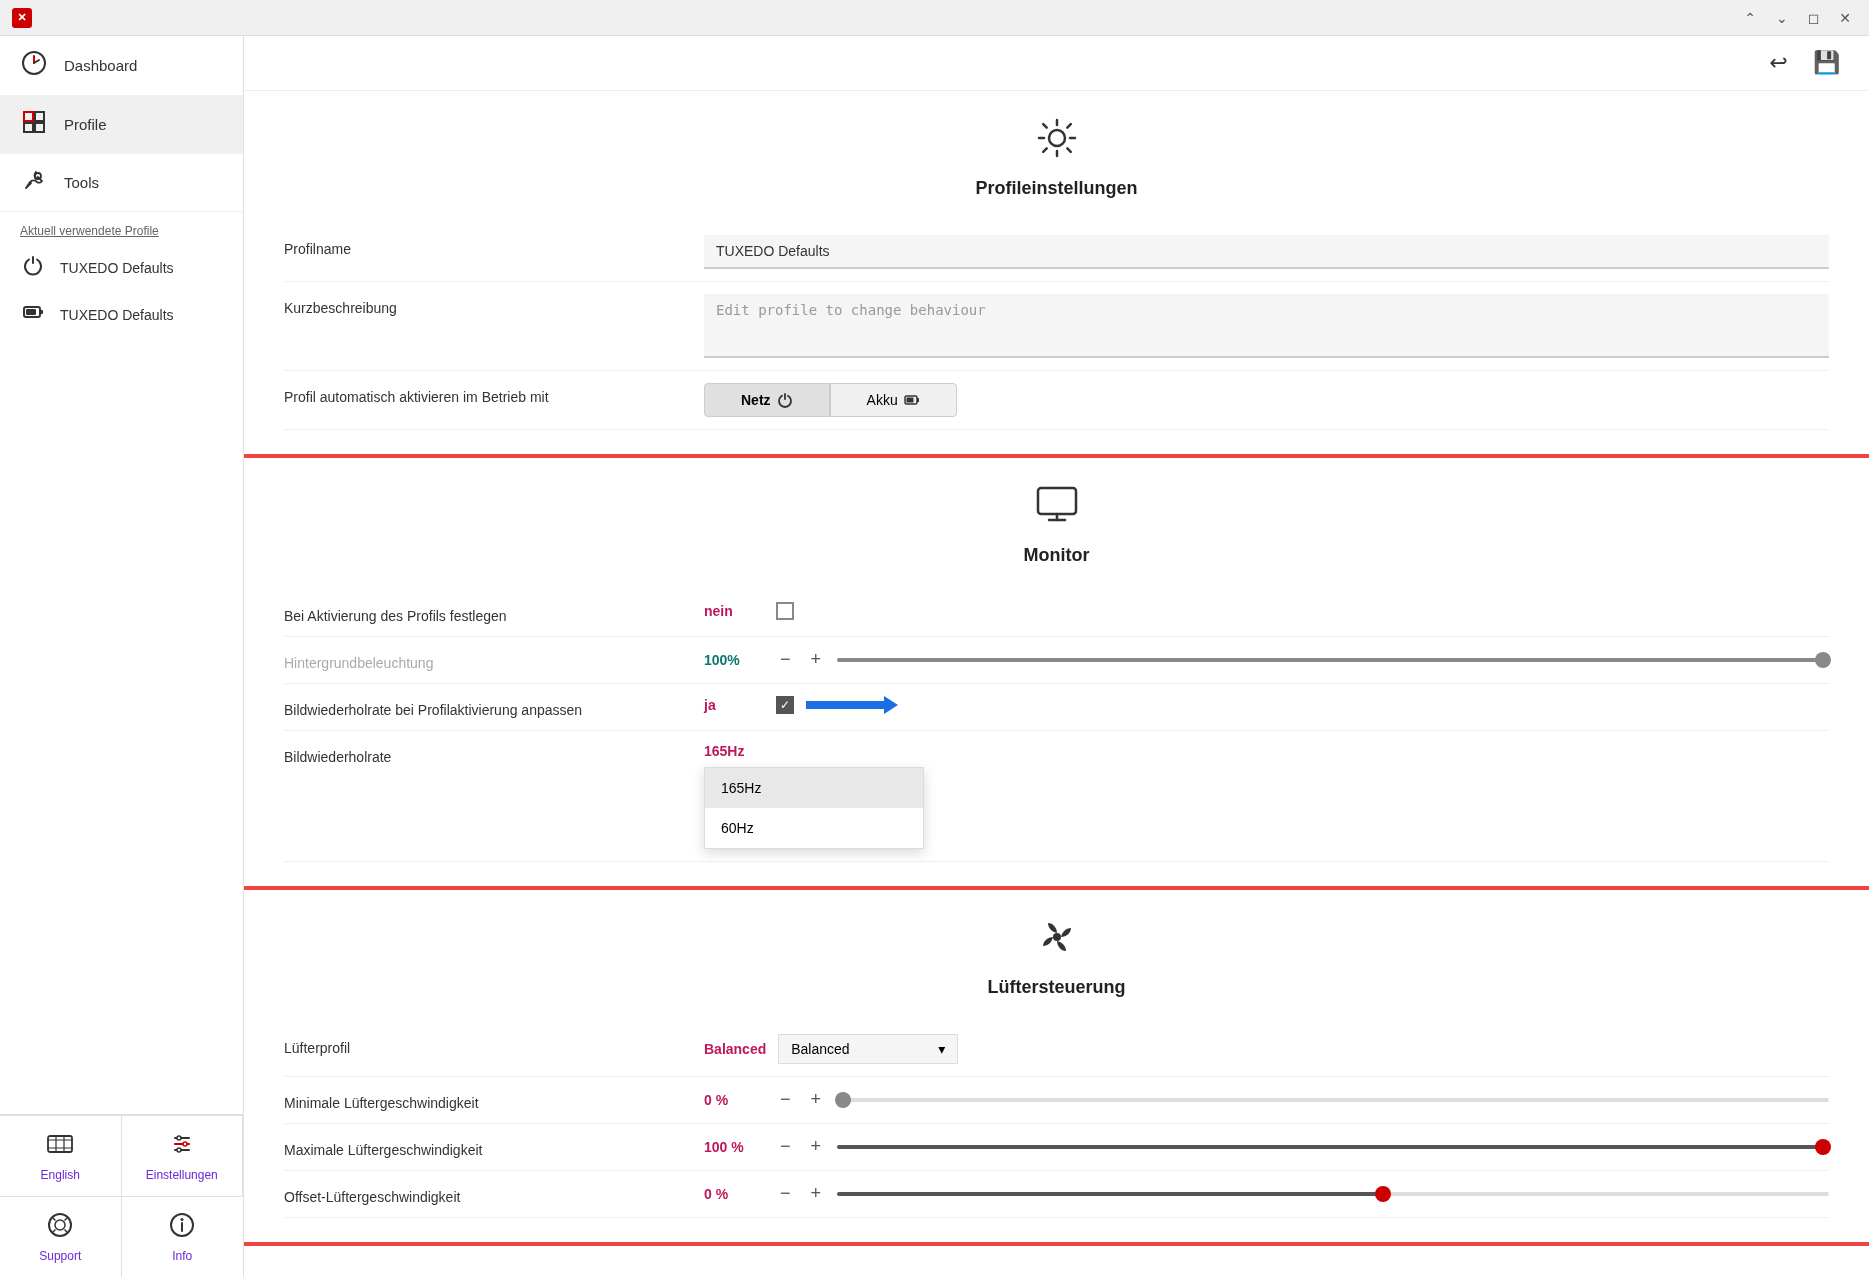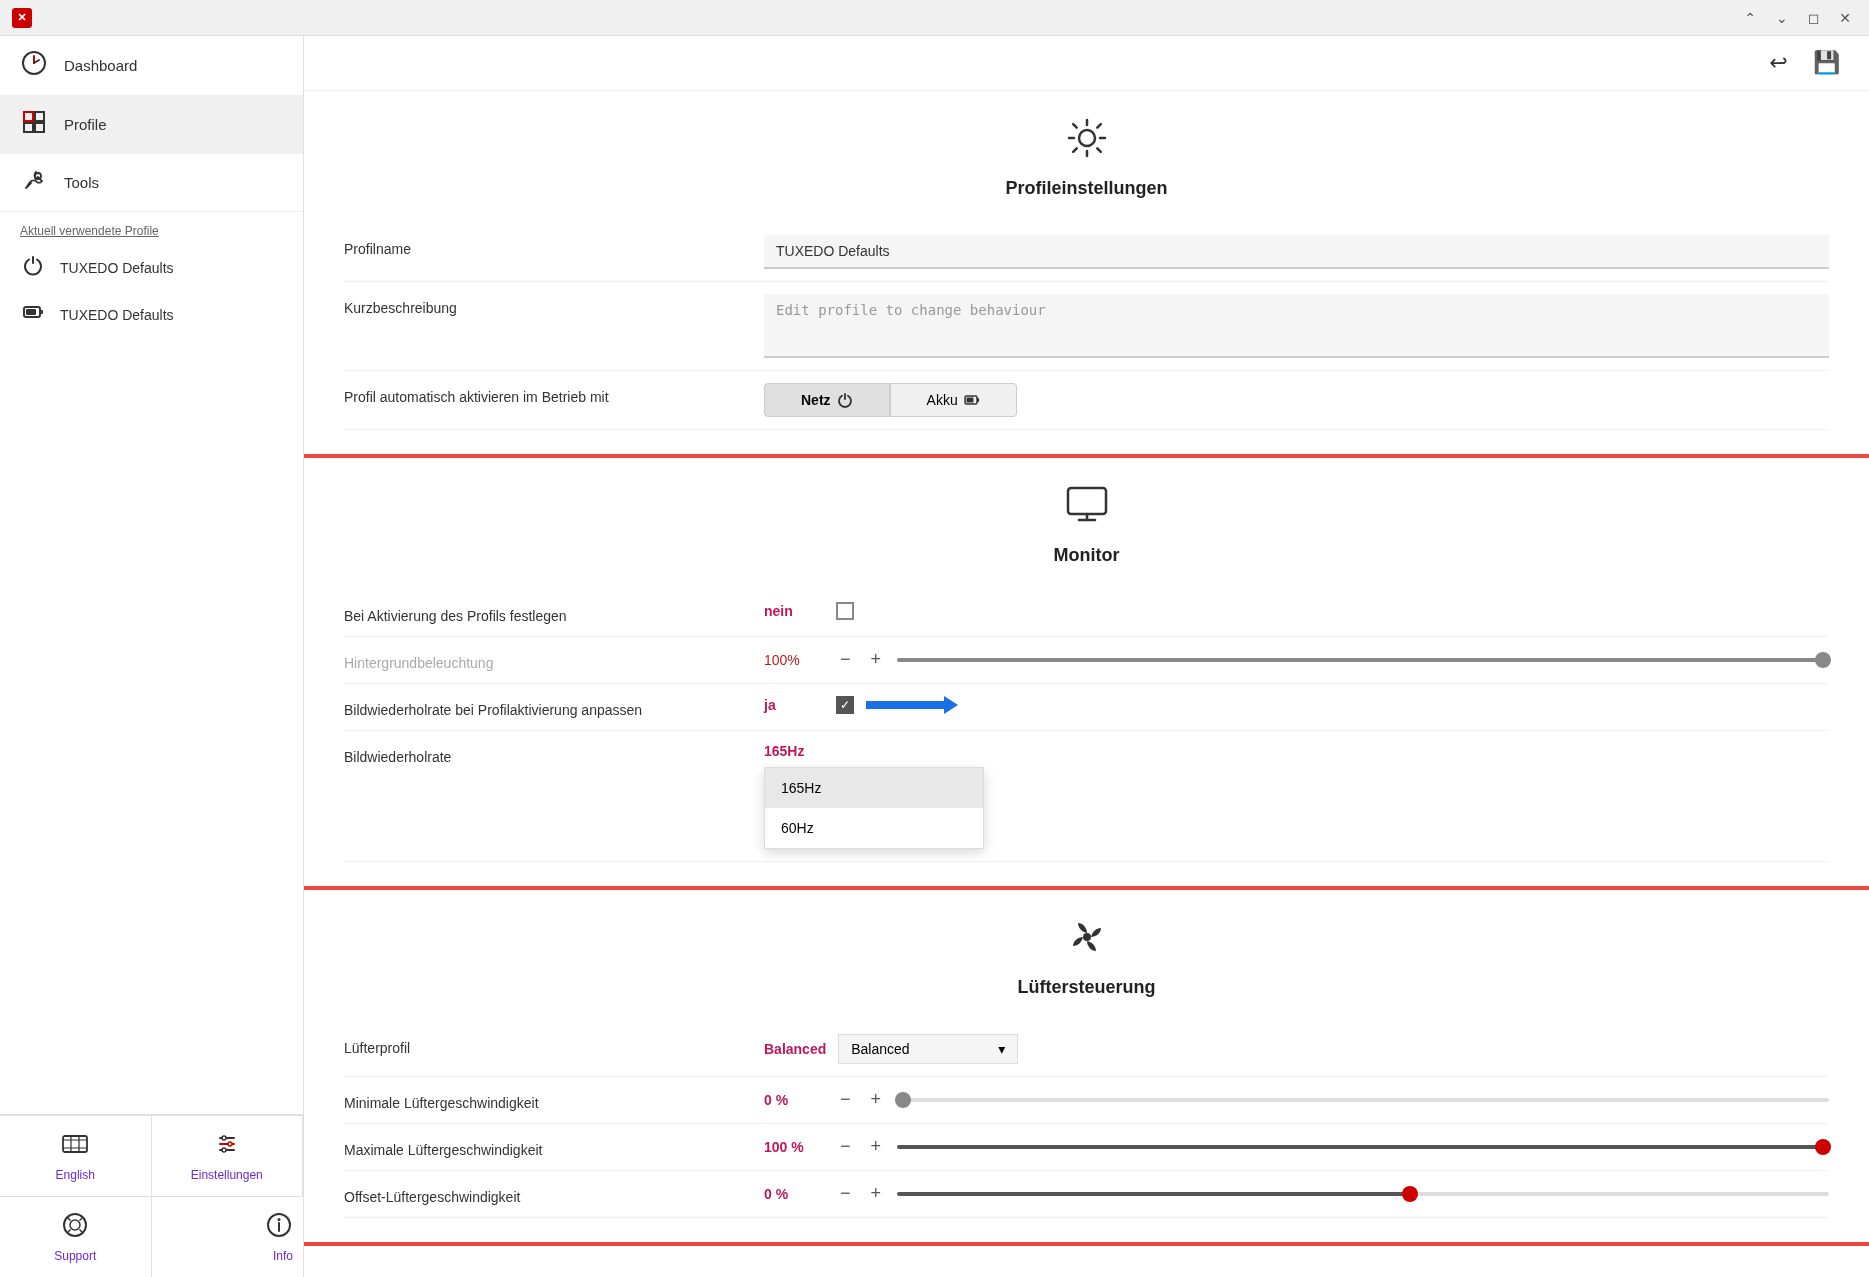--- a/index.html
+++ b/index.html
@@ -41,21 +41,21 @@
       color: #555;
       padding: 2px 6px;
     }
     .app-body {
       display: flex;
       flex: 1;
       overflow: hidden;
     }
     
     .sidebar {
-      width: 304px;
+      width: 244px;
       background: #fff;
       border-right: 1px solid #e0e0e0;
       display: flex;
       flex-direction: column;
       flex-shrink: 0;
     }
     .sidebar-nav {
       flex: 1;
     }
     .nav-item {
@@ -108,21 +108,21 @@
     .sidebar-bottom-item {
       display: flex;
       flex-direction: column;
       align-items: center;
       padding: 14px 10px;
       cursor: pointer;
       gap: 4px;
       border-right: 1px solid #e0e0e0;
       border-top: 1px solid #e0e0e0;
     }
-    .sidebar-bottom-item:last-child { border-right: none; align-items: flex-end; }
+    .sidebar-bottom-item:last-child { border-right: none; }
     .sidebar-bottom-icon { font-size: 22px; color: #333; }
     .sidebar-bottom-label { font-size: 12px; color: #6d28d9; }
     
     .main-content {
       flex: 1;
       overflow-y: auto;
       background: #fff;
       position: relative;
     }
     .toolbar {
@@ -222,21 +222,21 @@
       font-weight: 600;
     }
     .toggle-btn:first-child { border-radius: 4px 0 0 4px; }
     .toggle-btn:last-child { border-radius: 0 4px 4px 0; }
     .value-text {
       font-size: 14px;
       font-weight: 600;
       color: #be185d;
       min-width: 60px;
     }
-    .value-text.muted { color: #b91c1c; font-weight: 400; }
+    .value-text.muted { color: #0f766e; font-weight: 700; }
     .checkbox-custom {
       width: 18px;
       height: 18px;
       border: 2px solid #888;
       display: inline-flex;
       align-items: center;
       justify-content: center;
       cursor: pointer;
       background: #fff;
       flex-shrink: 0;

